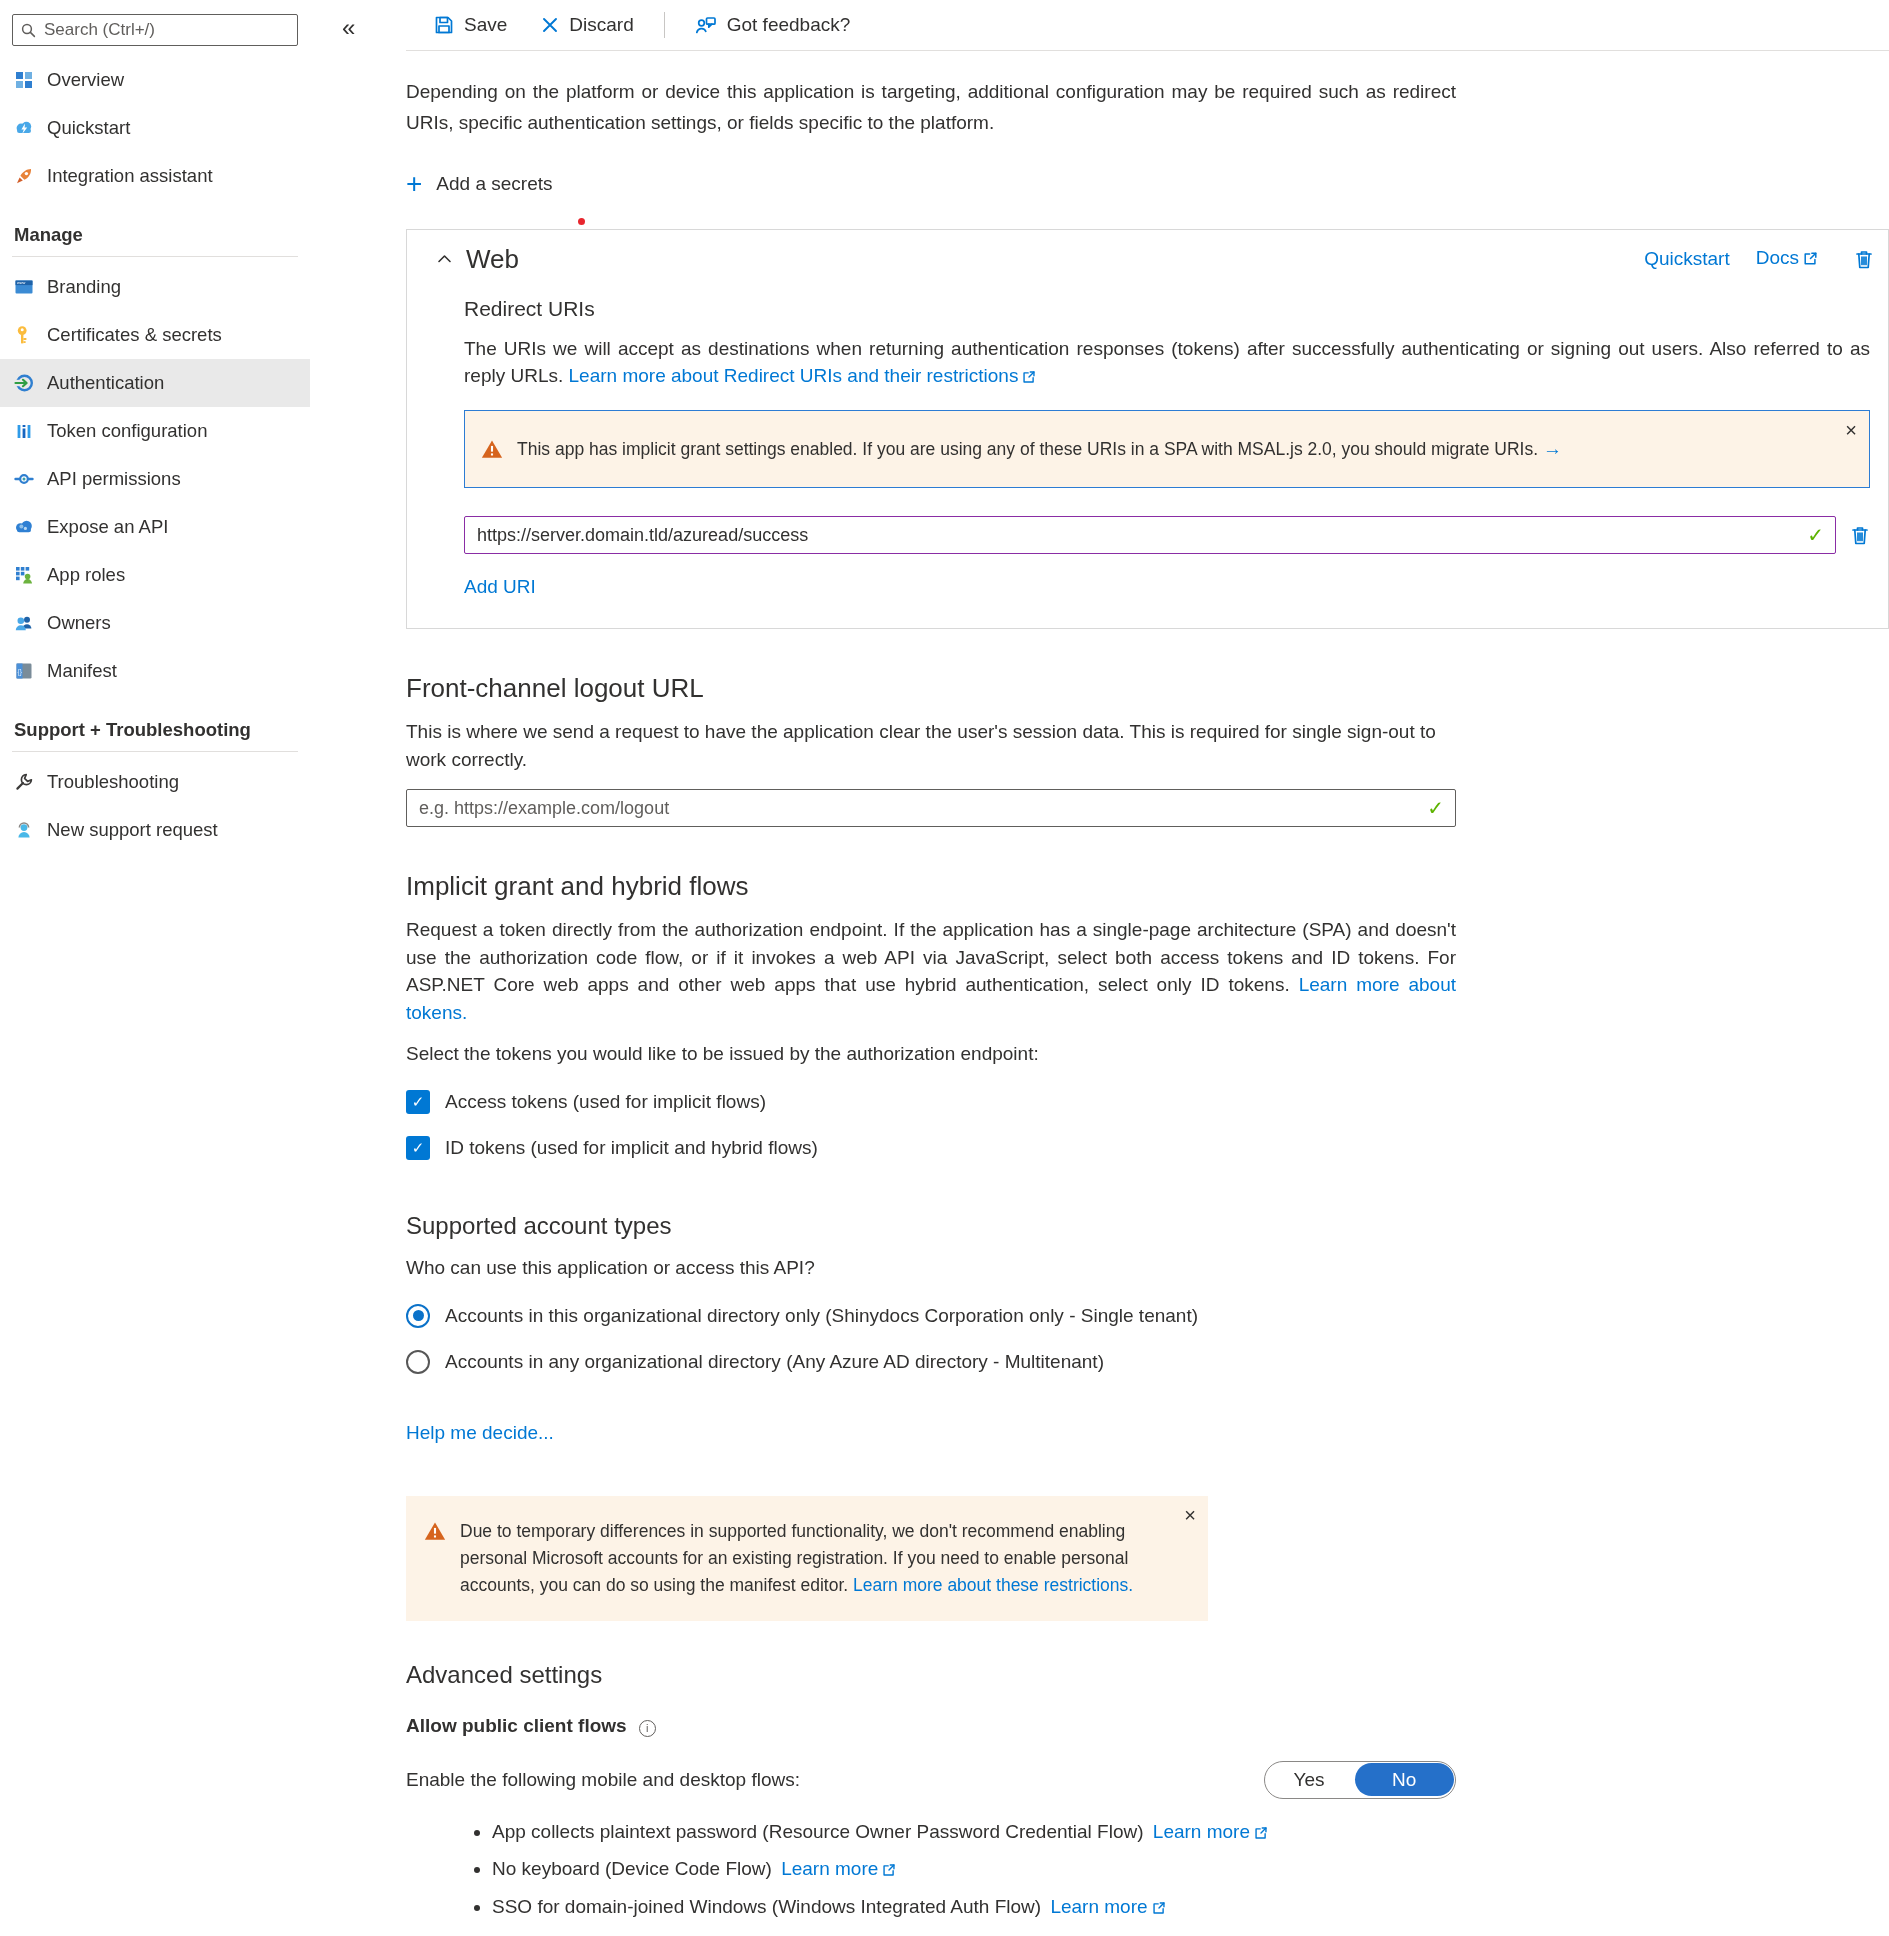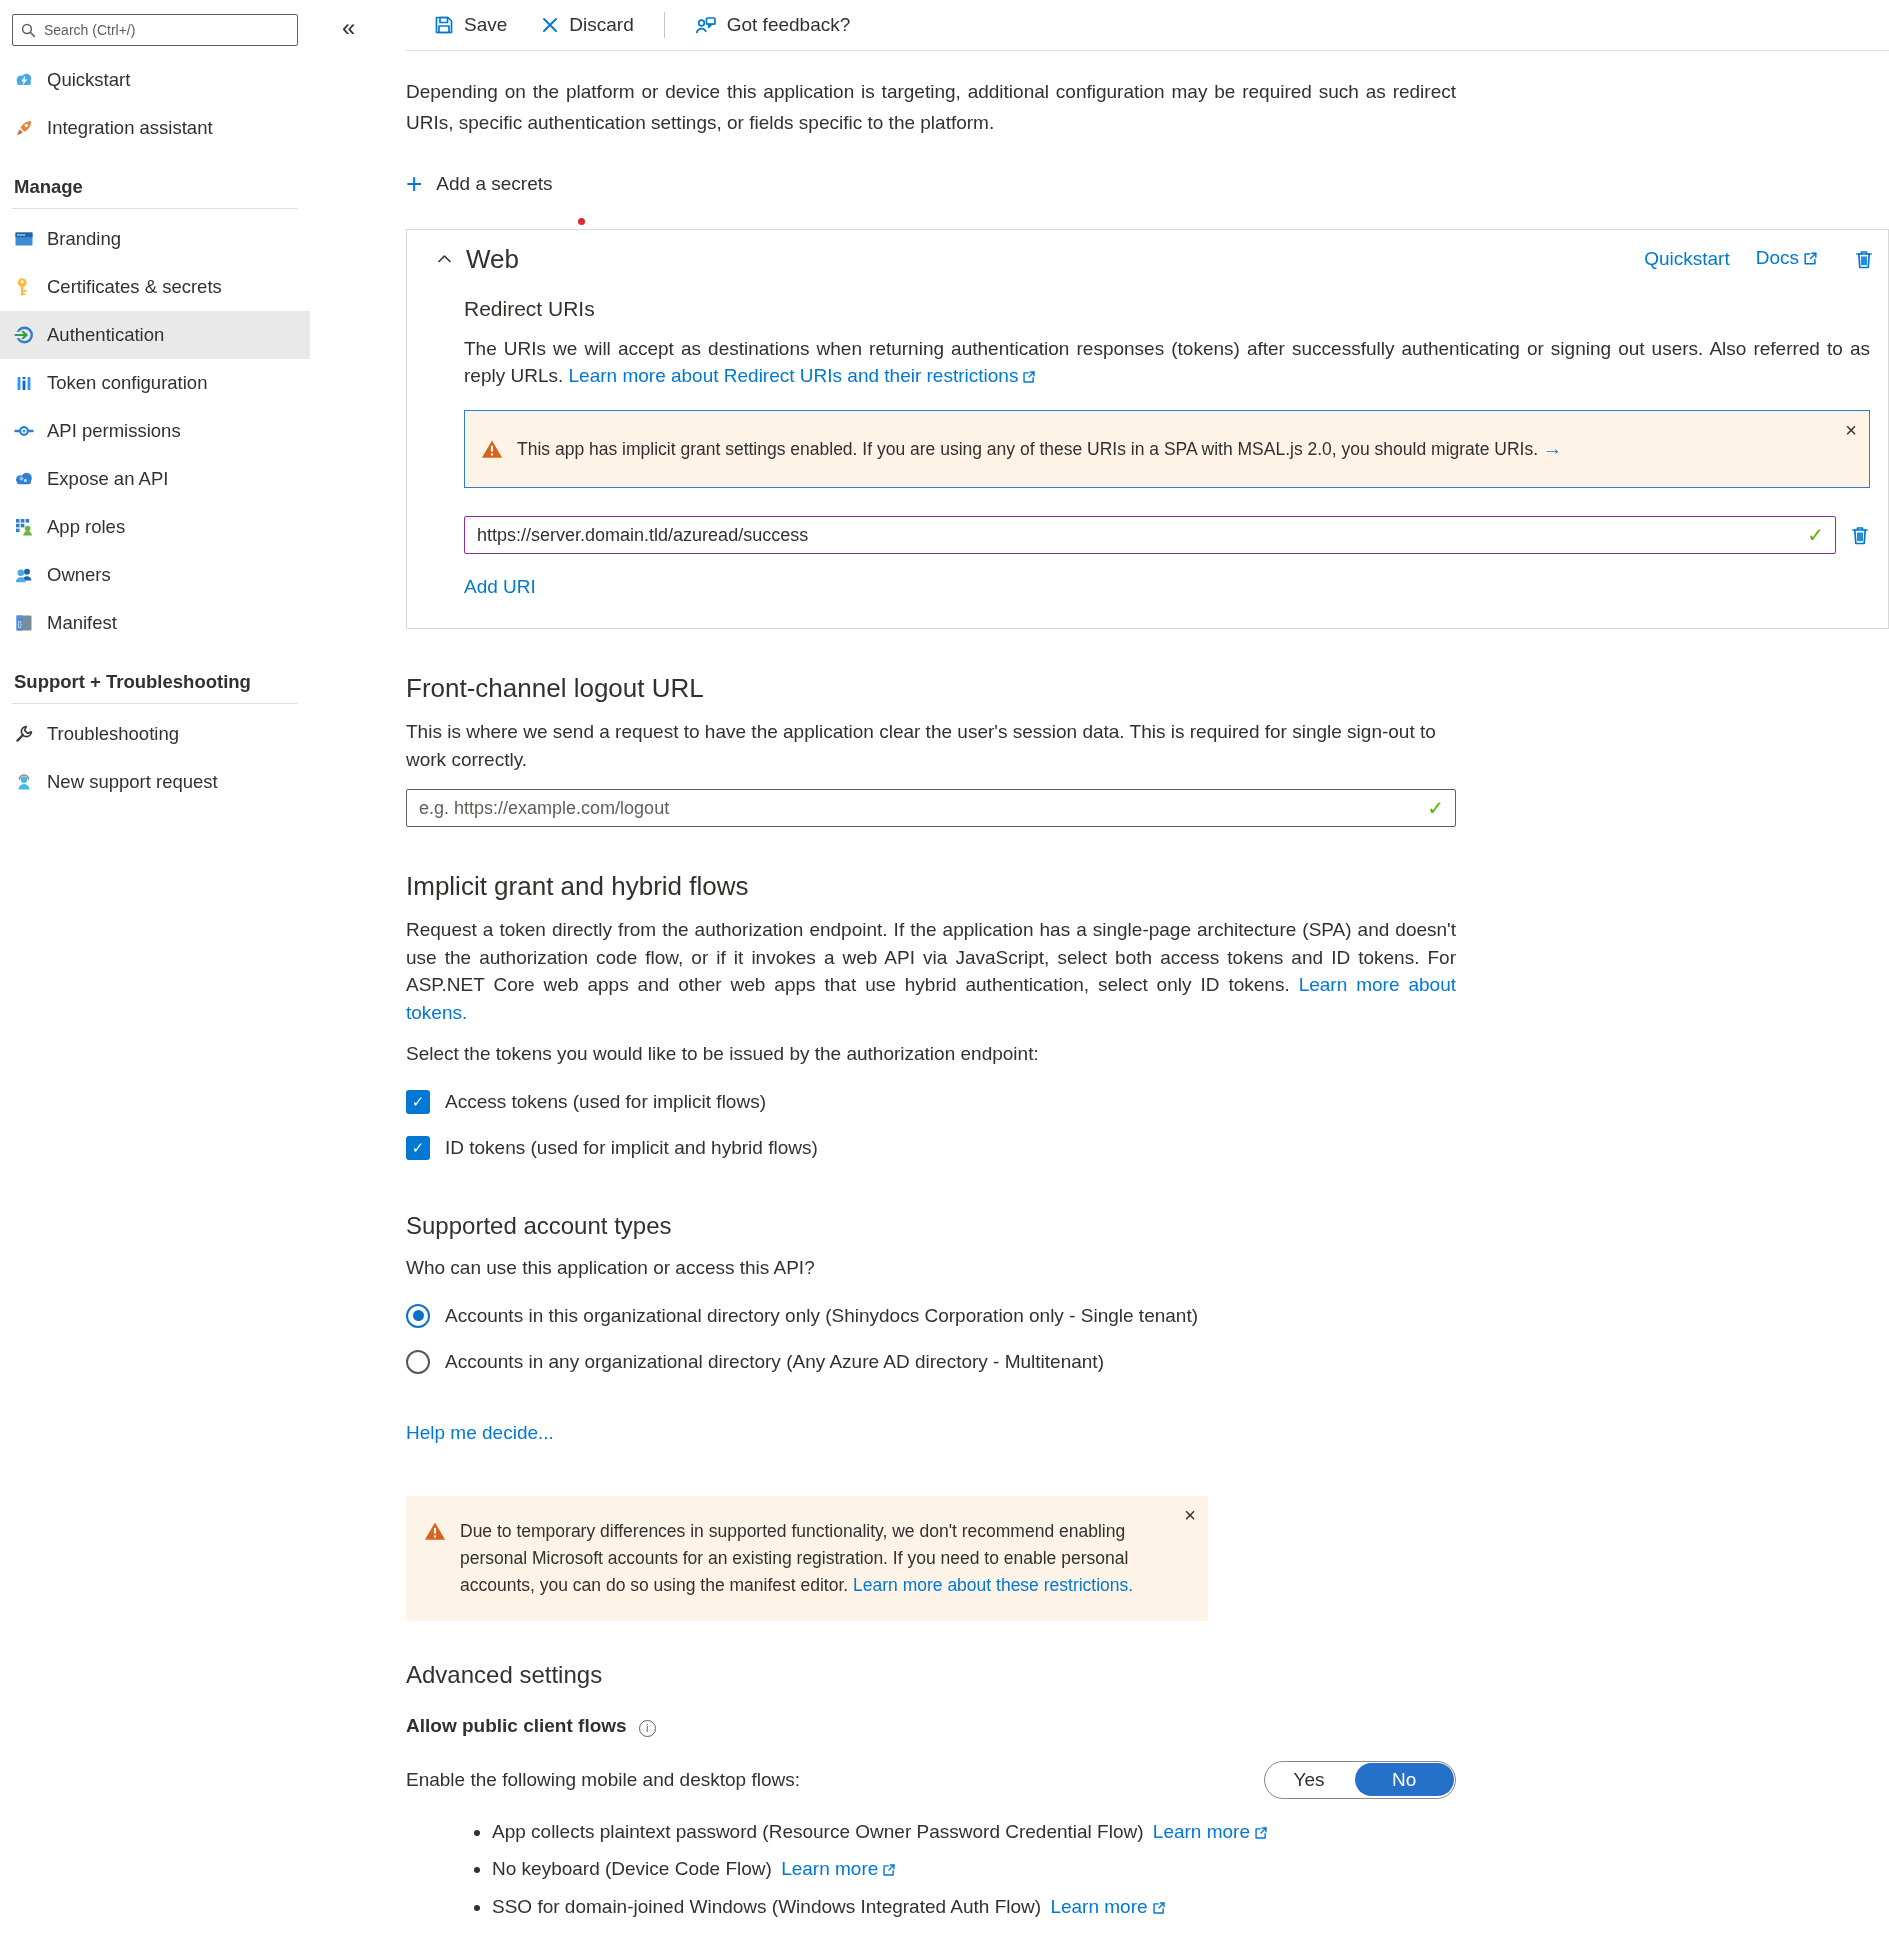--- a/index.html
+++ b/index.html
@@ -17,21 +17,21 @@
 
   
   .sidebar { width:310px; flex:0 0 310px; padding-top:12px; }
   .search-row { padding:2px 12px 10px 12px; }
   .search-box {
     display:flex; align-items:center; gap:8px;
     height:32px; border:1px solid #605e5c; border-radius:2px;
     padding:0 8px; background:#fff;
   }
   .search-box input {
-    border:none; outline:none; flex:1; font:inherit; font-size:14px; color:#7f1d1d;
+    border:none; outline:none; flex:1; font:inherit; font-size:17px; color:#7f1d1d;
     background:transparent; min-width:0;
   }
   .search-box input::placeholder { color:#605e5c; }
   .collapse-btn {
     position:absolute; left:342px; top:16px; font-size:24px; color:#323130; line-height:1;
   }
   .nav-item {
     display:flex; align-items:center; gap:13px;
     height:48px; padding-left:14px; font-size:18.5px; color:#323130;
     white-space:nowrap; cursor:pointer;
@@ -168,20 +168,31 @@
         <span style="display:inline-flex;">
           <svg width="15" height="15" viewBox="0 0 15 15">
               <circle cx="6" cy="6" r="4.4" fill="none" stroke="#605e5c" stroke-width="1.5"></circle>
               <line x1="9.4" y1="9.4" x2="13.4" y2="13.4" stroke="#605e5c" stroke-width="1.5" stroke-linecap="round"></line>
             </svg>
         </span>
         <input type="text" placeholder="Search (Ctrl+/)" style="">
       </div>
     </div>
 
+    <div class="nav-item">
+      <span class="nicon">
+          <svg viewBox="0 0 20 20">
+            <rect x="2" y="2" width="7" height="7" fill="#2f7fd0"></rect>
+            <rect x="11" y="2" width="7" height="7" fill="#6fb0e2"></rect>
+            <rect x="2" y="11" width="7" height="7" fill="#6fb0e2"></rect>
+            <rect x="11" y="11" width="7" height="7" fill="#2f7fd0"></rect>
+          </svg>
+        </span>
+      <span>Overview</span>
+    </div>
     <div class="nav-item">
       <span class="nicon">
           <svg viewBox="0 0 20 20">
             <circle cx="7" cy="10" r="4.4" fill="#49a8e8"></circle>
             <circle cx="12.4" cy="8.6" r="4.8" fill="#49a8e8"></circle>
             <rect x="3" y="10.5" width="14" height="4.5" rx="2.2" fill="#49a8e8"></rect>
             <polygon points="11,5.5 7.4,11.6 9.8,11.6 8.2,16 13.2,9.6 10.6,9.6" fill="#fff"></polygon>
           </svg>
         </span>
       <span>Quickstart</span>

